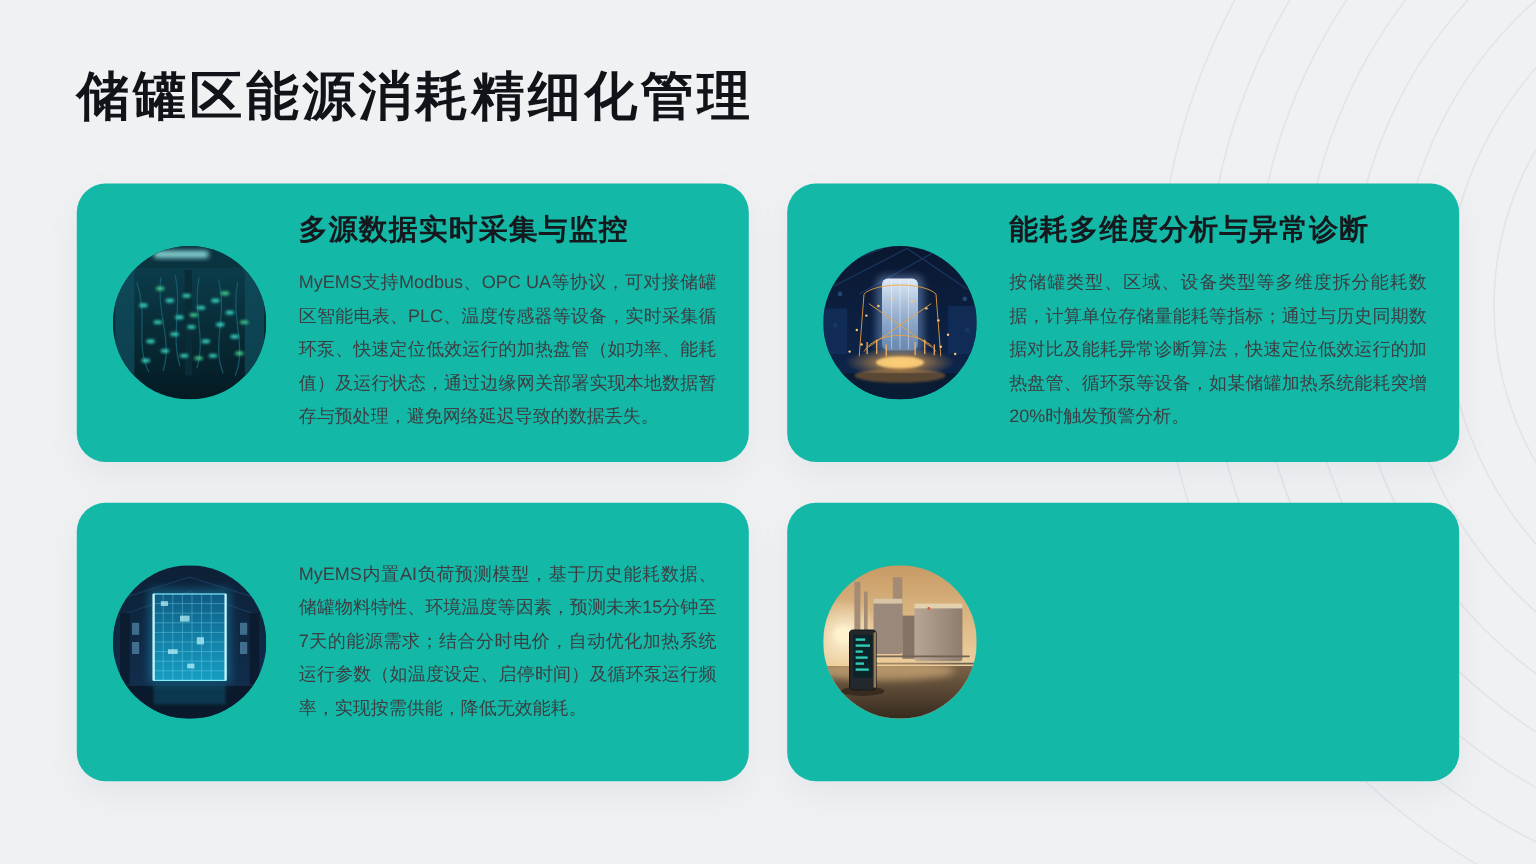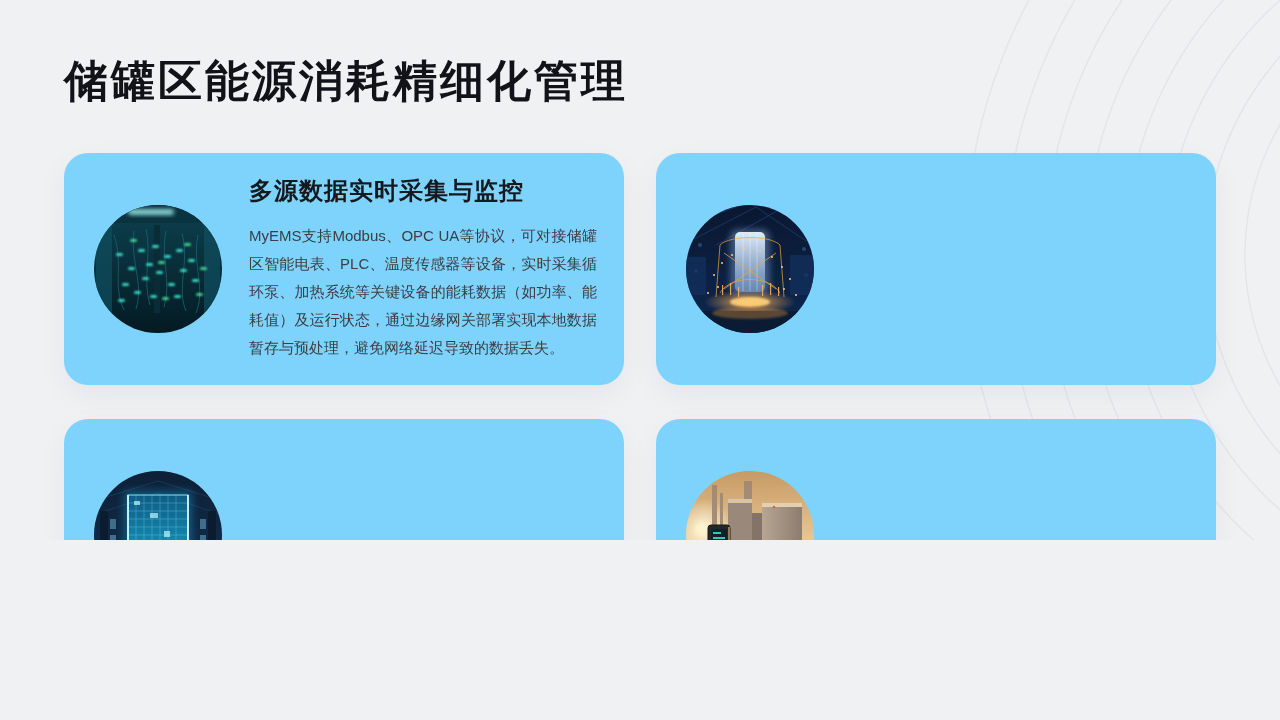--- a/index.html
+++ b/index.html
@@ -4,21 +4,21 @@
 <style>
   * { margin: 0; padding: 0; box-sizing: border-box; }
   html, body { width: 1280px; height: 720px; }
   body {
     font-family: "Liberation Sans", "DejaVu Sans", sans-serif;
     background: #eff1f3;
   }
   .slide {
     position: relative;
     width: 1280px;
-    height: 540px;
+    height: 720px;
     background: #eff1f3;
     overflow: hidden;
   }
   .bg-arcs {
     position: absolute;
     top: 0; left: 0;
     width: 1280px; height: 720px;
     pointer-events: none;
   }
   .page-title {
@@ -35,21 +35,21 @@
     position: relative;
     z-index: 2;
     margin: 46px 64px 0 64px;
     display: grid;
     grid-template-columns: 1fr 1fr;
     grid-template-rows: 232px 232px;
     column-gap: 32px;
     row-gap: 34px;
   }
   .card {
-    background: #7dd3fc;
+    background: #14b8a6;
     border-radius: 24px;
     box-shadow: 0 10px 30px rgba(25, 35, 55, 0.05);
     display: flex;
     align-items: center;
     padding: 0 27px 0 30px;
   }
   .photo {
     flex: 0 0 128px;
     width: 128px;
     height: 128px;
@@ -156,21 +156,21 @@
               <rect x="106" y="62" width="7" height="3" rx="1.5"></rect>
             <rect x="68" y="92" width="7" height="3" rx="1.5"></rect>
               <rect x="102" y="88" width="7" height="3" rx="1.5"></rect>
             <rect x="36" y="34" width="7" height="3" rx="1.5"></rect>
               <rect x="64" y="56" width="7" height="3" rx="1.5"></rect>
           </g>
         </svg>
       </div>
       <div class="card-text">
         <h2 class="card-title">多源数据实时采集与监控</h2>
-        <p class="card-body">MyEMS支持Modbus、OPC UA等协议，可对接储罐区智能电表、PLC、温度传感器等设备，实时采集循环泵、加热系统等关键设备的能耗数据（如功率、能耗值）及运行状态，通过边缘网关部署实现本地数据暂存与预处理，避免网络延迟导致的数据丢失。</p>
+        <p class="card-body">MyEMS支持Modbus、OPC UA等协议，可对接储罐区智能电表、PLC、温度传感器等设备，实时采集循环泵、快速定位低效运行的加热盘管（如功率、能耗值）及运行状态，通过边缘网关部署实现本地数据暂存与预处理，避免网络延迟导致的数据丢失。</p>
       </div>
     </section>
 
     <section class="card">
       <div class="photo">
         <svg viewBox="0 0 128 128">
           <defs>
             <linearGradient id="p2bg" x1="0" y1="0" x2="0" y2="1">
               <stop offset="0" stop-color="#0b1730"></stop>
                 <stop offset="1" stop-color="#0d2850"></stop>
@@ -240,20 +240,24 @@
             <circle cx="96" cy="62" r="1"></circle>
               <circle cx="104" cy="74" r="1"></circle>
               <circle cx="32" cy="82" r="1"></circle>
             <circle cx="98" cy="84" r="1"></circle>
               <circle cx="22" cy="88" r="1"></circle>
               <circle cx="110" cy="90" r="1"></circle>
           </g>
           <rect y="106" width="128" height="22" fill="#0a1c33"></rect>
           <ellipse cx="64" cy="108" rx="38" ry="6" fill="#f09a3a" opacity=".35" filter="url(#bl1b)"></ellipse>
         </svg>
+      </div>
+      <div class="card-text">
+        <h2 class="card-title">能耗多维度分析与异常诊断</h2>
+        <p class="card-body">按储罐类型、区域、设备类型等多维度拆分能耗数据，计算单位存储量能耗等指标；通过与历史同期数据对比及能耗异常诊断算法，快速定位低效运行的加热盘管、循环泵等设备，如某储罐加热系统能耗突增20%时触发预警分析。</p>
       </div>
     </section>
 
     <section class="card">
       <div class="photo">
         <svg viewBox="0 0 128 128">
           <defs>
             <linearGradient id="p3bg" x1="0" y1="0" x2="0" y2="1">
               <stop offset="0" stop-color="#0d2036"></stop>
                 <stop offset="1" stop-color="#133152"></stop>
@@ -308,20 +312,21 @@
             <rect x="40" y="30" width="6" height="4"></rect>
               <rect x="56" y="42" width="8" height="5"></rect>
             <rect x="70" y="60" width="6" height="6"></rect>
               <rect x="46" y="70" width="8" height="4"></rect>
             <rect x="62" y="82" width="6" height="4"></rect>
           </g>
           <rect x="34" y="100" width="60" height="16" fill="#1593b8" opacity=".25" filter="url(#bl1c)"></rect>
         </svg>
       </div>
       <div class="card-text">
+        <p class="card-body">MyEMS内置AI负荷预测模型，基于历史能耗数据、储罐物料特性、环境温度等因素，预测未来15分钟至7天的能源需求；结合分时电价，自动优化加热系统运行参数（如温度设定、启停时间）及循环泵运行频率，实现按需供能，降低无效能耗。</p>
       </div>
     </section>
 
     <section class="card">
       <div class="photo">
         <svg viewBox="0 0 128 128">
           <defs>
             <linearGradient id="skyg" x1="0" y1="0" x2="0" y2="1">
               <stop offset="0" stop-color="#c79a64"></stop>
                 <stop offset=".55" stop-color="#e8c896"></stop>

